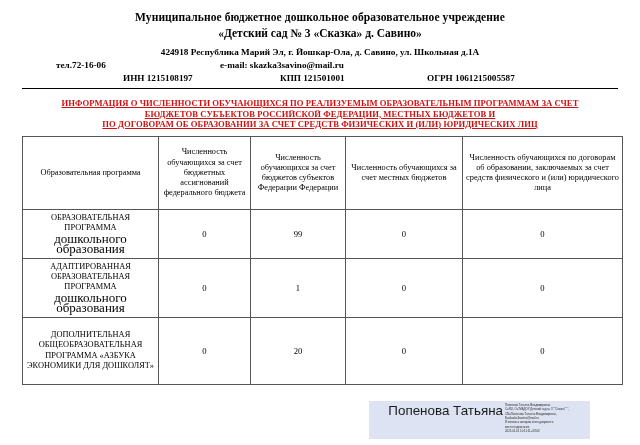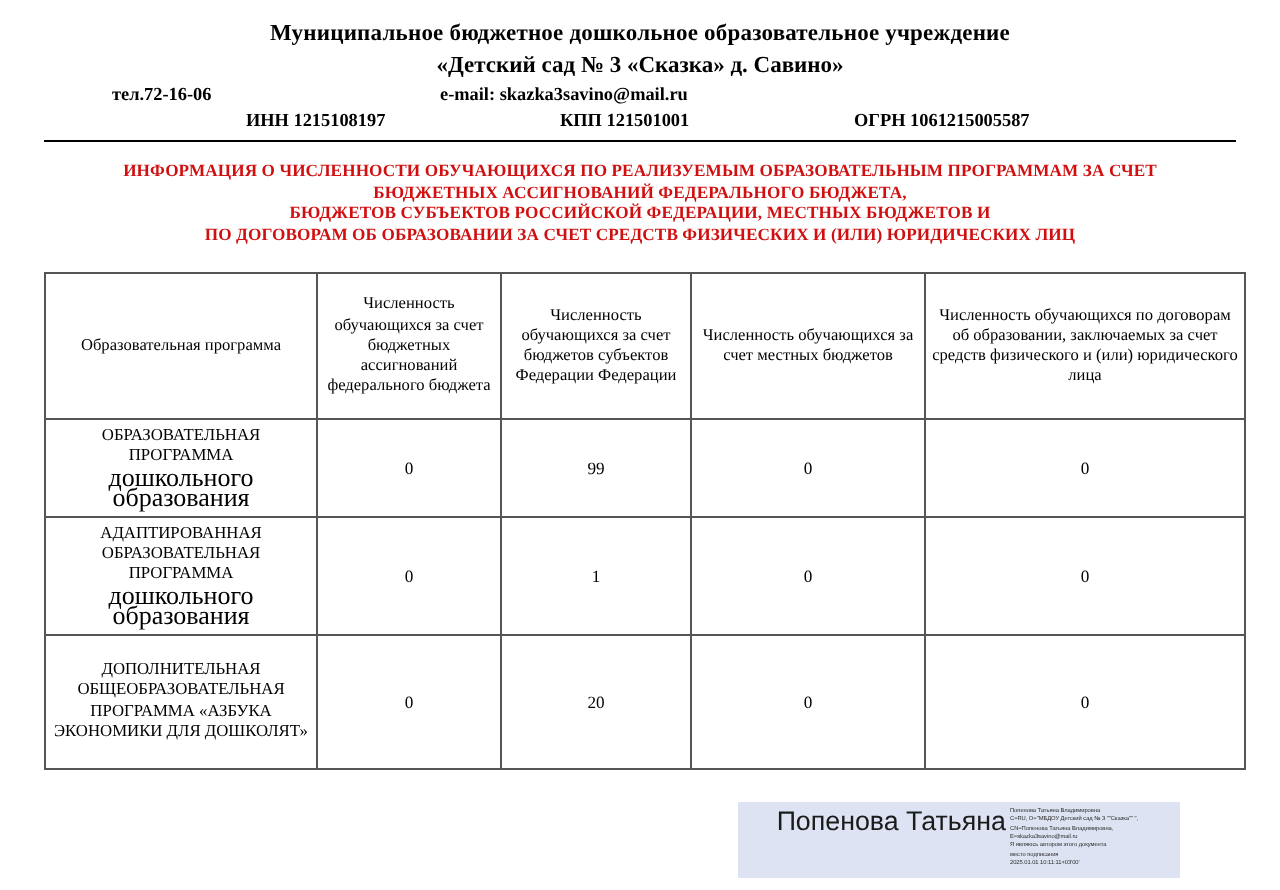--- a/index.html
+++ b/index.html
@@ -83,20 +83,21 @@
   
   .doc-title {
     color: #d01010;
     font-weight: bold;
     font-size: 8.6px;
     line-height: 10.5px;
     text-align: center;
     margin-top: 9px;
     padding: 0 16px;
     letter-spacing: 0.05px;
+    text-decoration: underline;
   }
   .doc-title div { white-space: nowrap; }
 
   
   .table-wrap {
     position: absolute;
     left: 22px;
     top: 136px;
     width: 600px;
   }
@@ -180,35 +181,35 @@
   .sig-meta div { white-space: nowrap; overflow: hidden; }
 </style>
 </head>
 <body>
 
 <div class="page">
 
   <div class="org-header">
     <div class="org-line1">Муниципальное бюджетное дошкольное образовательное учреждение</div>
     <div class="org-line2">«Детский сад № 3 «Сказка» д. Савино»</div>
+    <div class="addr-line">424918 Республика Марий Эл, г. Йошкар-Ола, д. Савино, ул. Школьная д.1А</div>
     <div class="contact-row">
       <span class="contact-tel">тел.72-16-06</span>
       <span class="contact-mail">e-mail: skazka3savino@mail.ru</span>
     </div>
     <div class="req-row">
       <span class="req-inn">ИНН 1215108197</span>
       <span class="req-kpp">КПП 121501001</span>
       <span class="req-ogrn">ОГРН 1061215005587</span>
     </div>
   </div>
   <hr class="hr-rule">
 
   <div class="doc-title">
     <div>ИНФОРМАЦИЯ О ЧИСЛЕННОСТИ ОБУЧАЮЩИХСЯ ПО РЕАЛИЗУЕМЫМ ОБРАЗОВАТЕЛЬНЫМ ПРОГРАММАМ ЗА СЧЕТ</div>
-    <div>БЮДЖЕТНЫХ АССИГНОВАНИЙ ФЕДЕРАЛЬНОГО БЮДЖЕТА,</div>
     <div>БЮДЖЕТОВ СУБЪЕКТОВ РОССИЙСКОЙ ФЕДЕРАЦИИ, МЕСТНЫХ БЮДЖЕТОВ И</div>
     <div>ПО ДОГОВОРАМ ОБ ОБРАЗОВАНИИ ЗА СЧЕТ СРЕДСТВ ФИЗИЧЕСКИХ И (ИЛИ) ЮРИДИЧЕСКИХ ЛИЦ</div>
   </div>
 
   <div class="table-wrap">
     <table class="info">
       <colgroup>
         <col class="c0">
           <col class="c1">
           <col class="c2">

